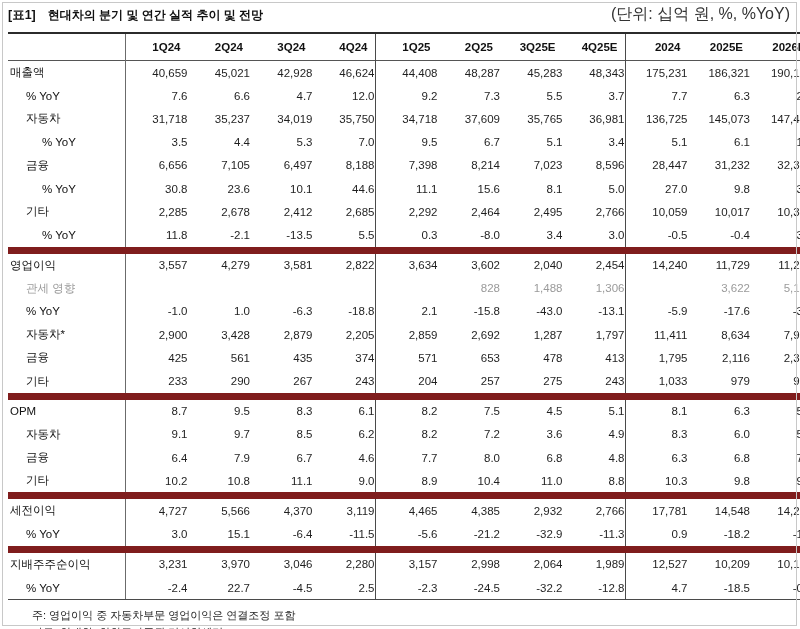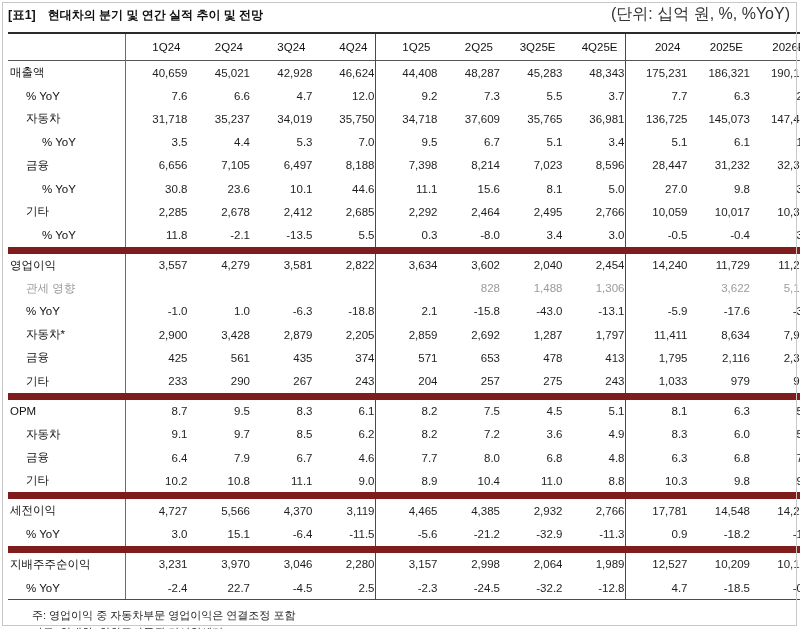--- a/index.html
+++ b/index.html
@@ -66,21 +66,21 @@
   }
 
   .col-label { width: 117px; }
   .col-num   { width: 62.5px; }
 
   
   thead tr.head-row th {
     height: 26px;
     vertical-align: middle;
     font-size: 11.5px;
-    font-weight: normal;
+    font-weight: bold;
     color: #111;
     text-align: right;
     padding-right: 7px;
   }
   thead tr.head-row th.lbl { text-align: left; padding-left: 2px; }
 
   
   .rule-double-top {
     border-top: 2.5px solid #2b2b2b;
   }

